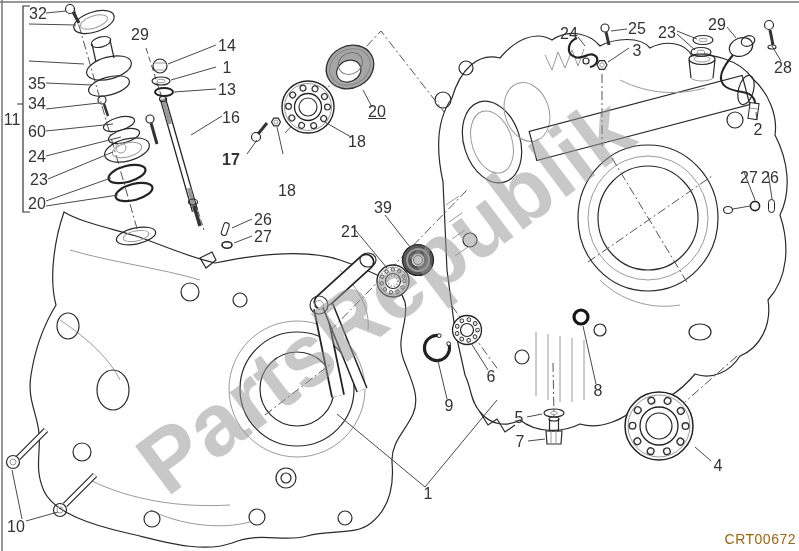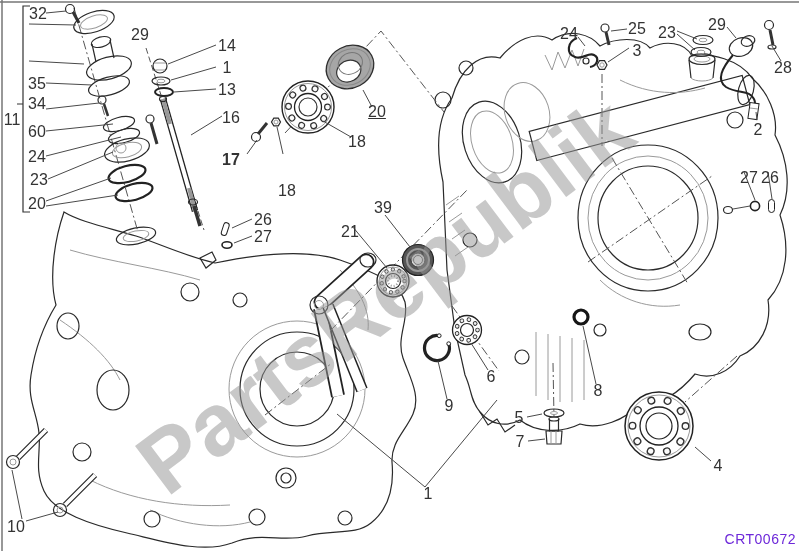--- a/index.html
+++ b/index.html
@@ -7,21 +7,21 @@
          font-family:"Liberation Sans",sans-serif;}
   .diagram-svg{position:absolute;left:0;top:0;}
   .watermark{position:absolute;left:35px;top:245px;width:700px;text-align:center;
              transform:rotate(-37deg);transform-origin:center;
              font-family:"Liberation Sans",sans-serif;font-weight:bold;font-size:88px;
              color:rgba(150,150,150,0.52);white-space:nowrap;pointer-events:none;z-index:3;}
   .callout-layer{position:absolute;left:0;top:0;width:799px;height:525px;z-index:4;}
   .callout{position:absolute;transform:translate(-50%,-50%);
            font:16px/1 "Liberation Sans",sans-serif;color:#333;}
   .diagram-code{position:absolute;right:3px;bottom:4px;z-index:4;
-                font:14px "Liberation Sans",sans-serif;color:#6d28d9;letter-spacing:.5px;}
+                font:14px "Liberation Sans",sans-serif;color:#a16207;letter-spacing:.5px;}
   svg .ln{stroke:#2a2a2a;fill:none;stroke-width:1.2;}
   svg .lt{stroke:#9a9a9a;fill:none;stroke-width:1;}
   svg .leader{stroke:#4a4a4a;fill:none;stroke-width:1;}
 </style>
 </head>
 <body>
 
 <div class="stage">
 
 <svg class="diagram-svg" width="799" height="551" viewBox="0 0 799 551">

